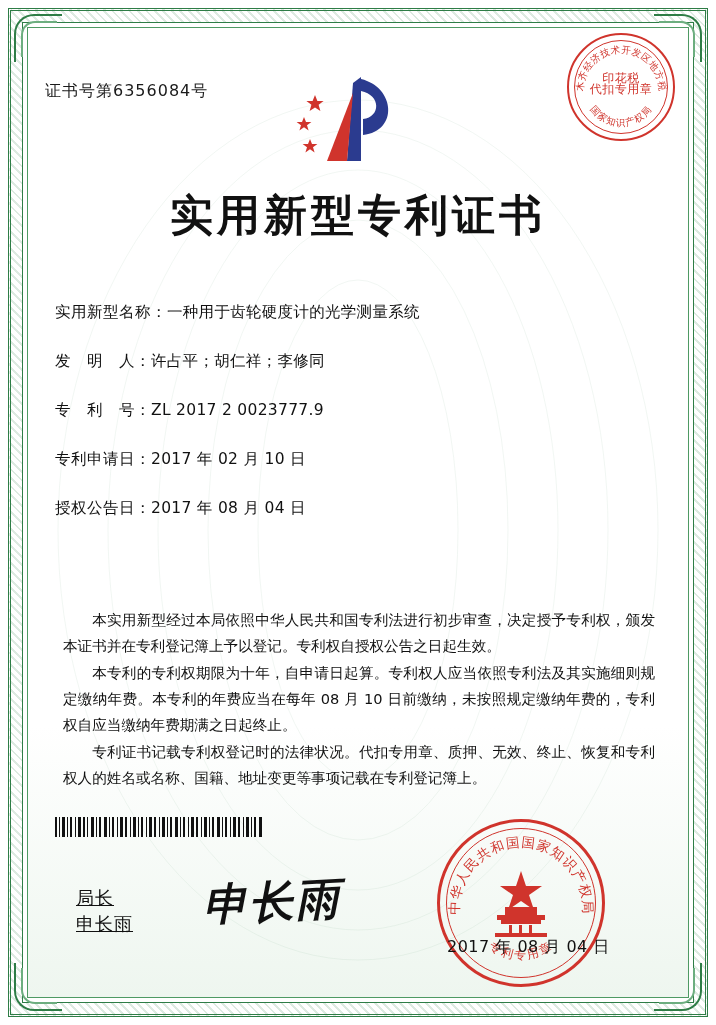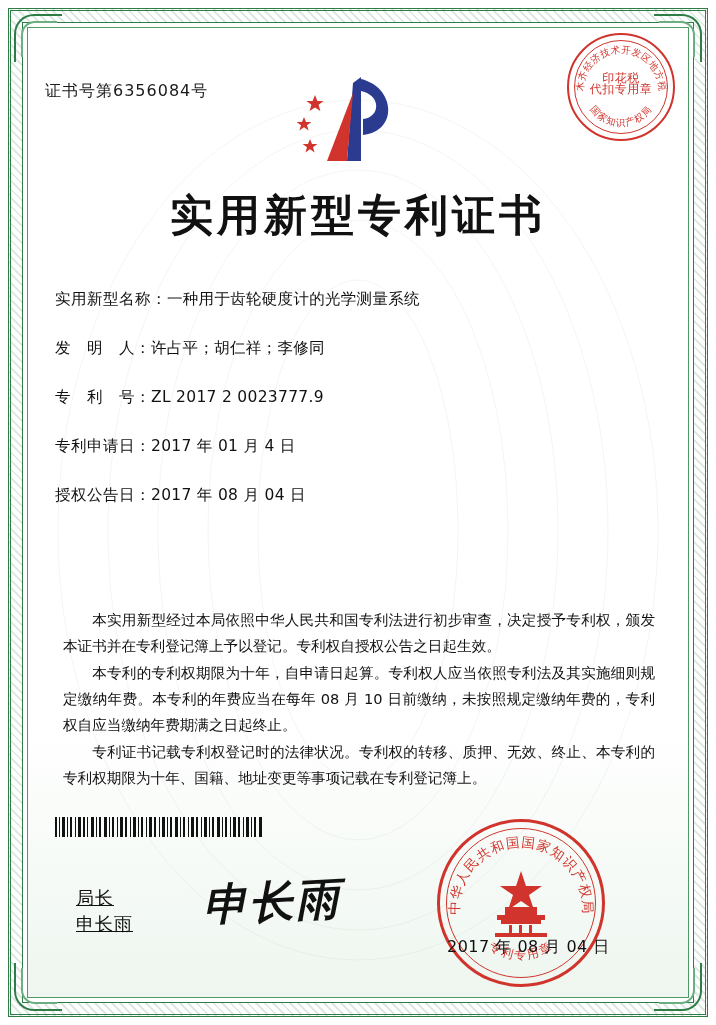--- a/index.html
+++ b/index.html
@@ -163,20 +163,21 @@
     left: 28px;
     top: 262px;
     width: 610px;
     font-size: 15.5px;
     color: #111111;
   }
   .field-row {
     margin-bottom: 28px;
     line-height: 1.35;
     white-space: nowrap;
+    margin-top: 13px;
   }
   .field-label {
     display: inline-block;
     letter-spacing: 0.5px;
   }
   .field-value {
     display: inline;
     letter-spacing: 0.3px;
   }
 
@@ -335,31 +336,31 @@
       <div class="field-row">
         <span class="field-label">实用新型名称：</span><span class="field-value">一种用于齿轮硬度计的光学测量系统</span>
       </div>
       <div class="field-row">
         <span class="field-label">发　明　人：</span><span class="field-value">许占平；胡仁祥；李修同</span>
       </div>
       <div class="field-row">
         <span class="field-label">专　利　号：</span><span class="field-value">ZL 2017 2 0023777.9</span>
       </div>
       <div class="field-row">
-        <span class="field-label">专利申请日：</span><span class="field-value">2017 年 01 月 4 日</span>
+        <span class="field-label">专利申请日：</span><span class="field-value">2017 年 02 月 10 日</span>
       </div>
       <div class="field-row">
         <span class="field-label">授权公告日：</span><span class="field-value">2017 年 08 月 04 日</span>
       </div>
     </div>
 
     <div class="body-text">
       <p>本实用新型经过本局依照中华人民共和国专利法进行初步审查，决定授予专利权，颁发本证书并在专利登记簿上予以登记。专利权自授权公告之日起生效。</p>
       <p>本专利的专利权期限为十年，自申请日起算。专利权人应当依照专利法及其实施细则规定缴纳年费。本专利的年费应当在每年 08 月 10 日前缴纳，未按照规定缴纳年费的，专利权自应当缴纳年费期满之日起终止。</p>
-      <p>专利证书记载专利权登记时的法律状况。专利权的转移、质押、无效、终止、本专利的专利权期限为十年、国籍、地址变更等事项记载在专利登记簿上。</p>
+      <p>专利证书记载专利权登记时的法律状况。代扣专用章、质押、无效、终止、恢复和专利权人的姓名或名称、国籍、地址变更等事项记载在专利登记簿上。</p>
     </div>
 
     <svg class="barcode" viewBox="0 0 208 20" preserveAspectRatio="none">
       <g fill="#111111">
         <rect x="0" y="0" width="2" height="20"></rect>
           <rect x="4" y="0" width="1" height="20"></rect>
         <rect x="7" y="0" width="3" height="20"></rect>
           <rect x="12" y="0" width="1" height="20"></rect>
         <rect x="15" y="0" width="2" height="20"></rect>
           <rect x="20" y="0" width="1" height="20"></rect>

